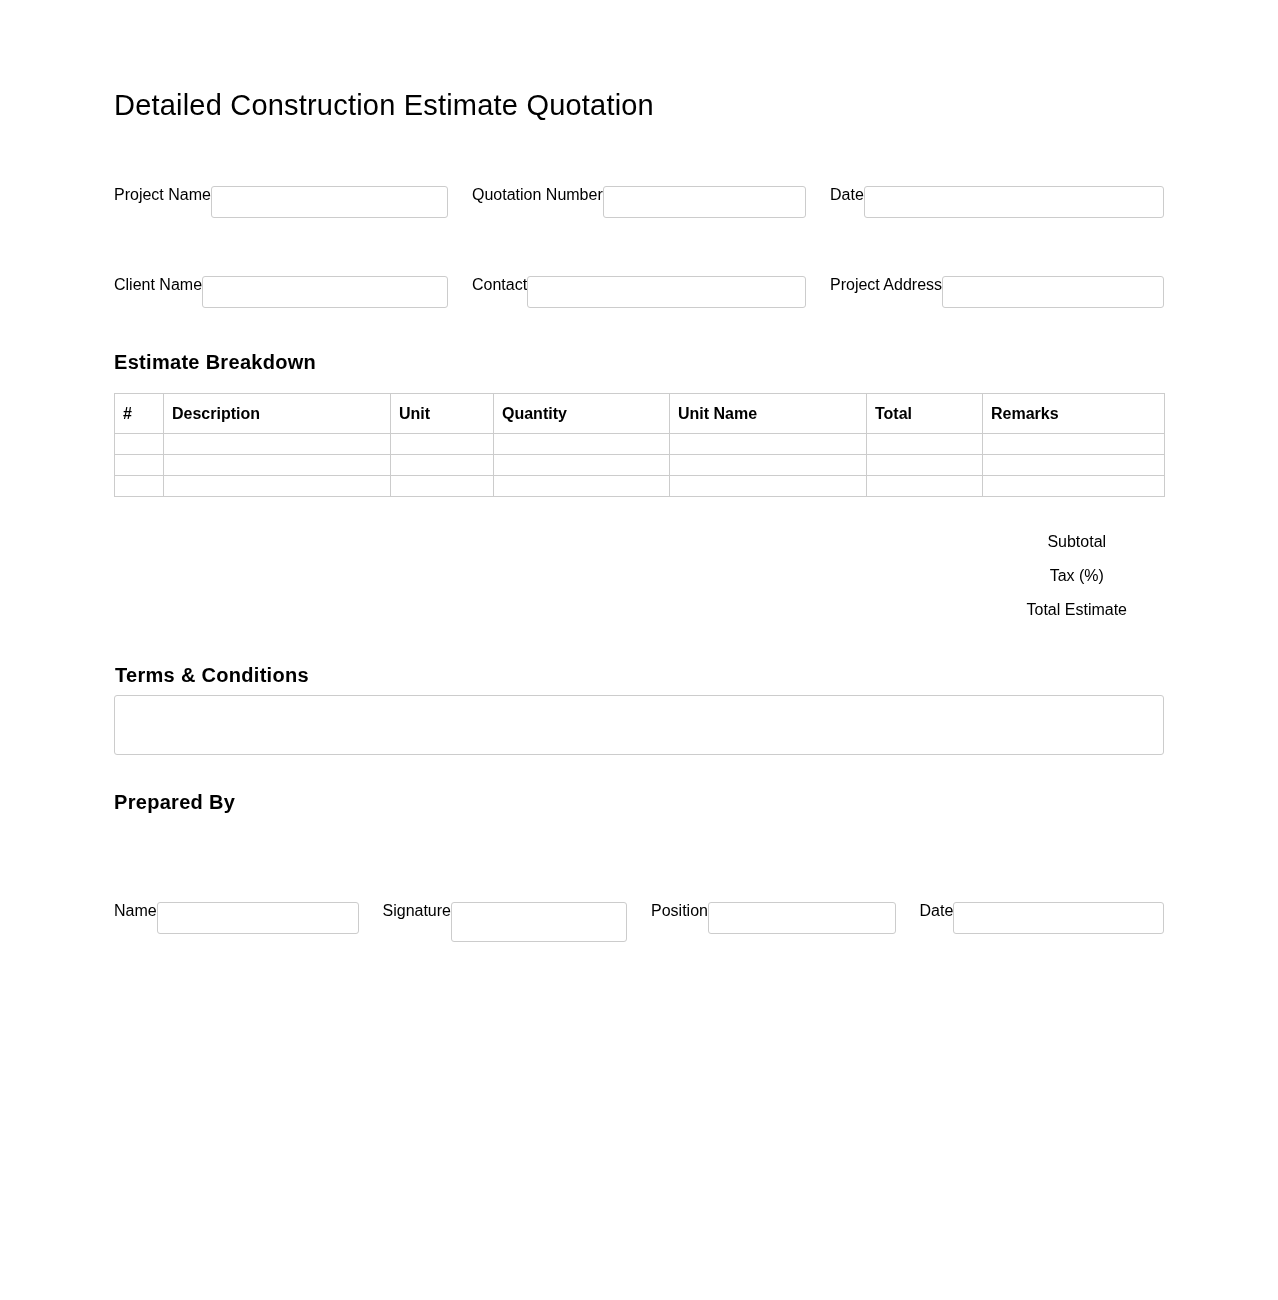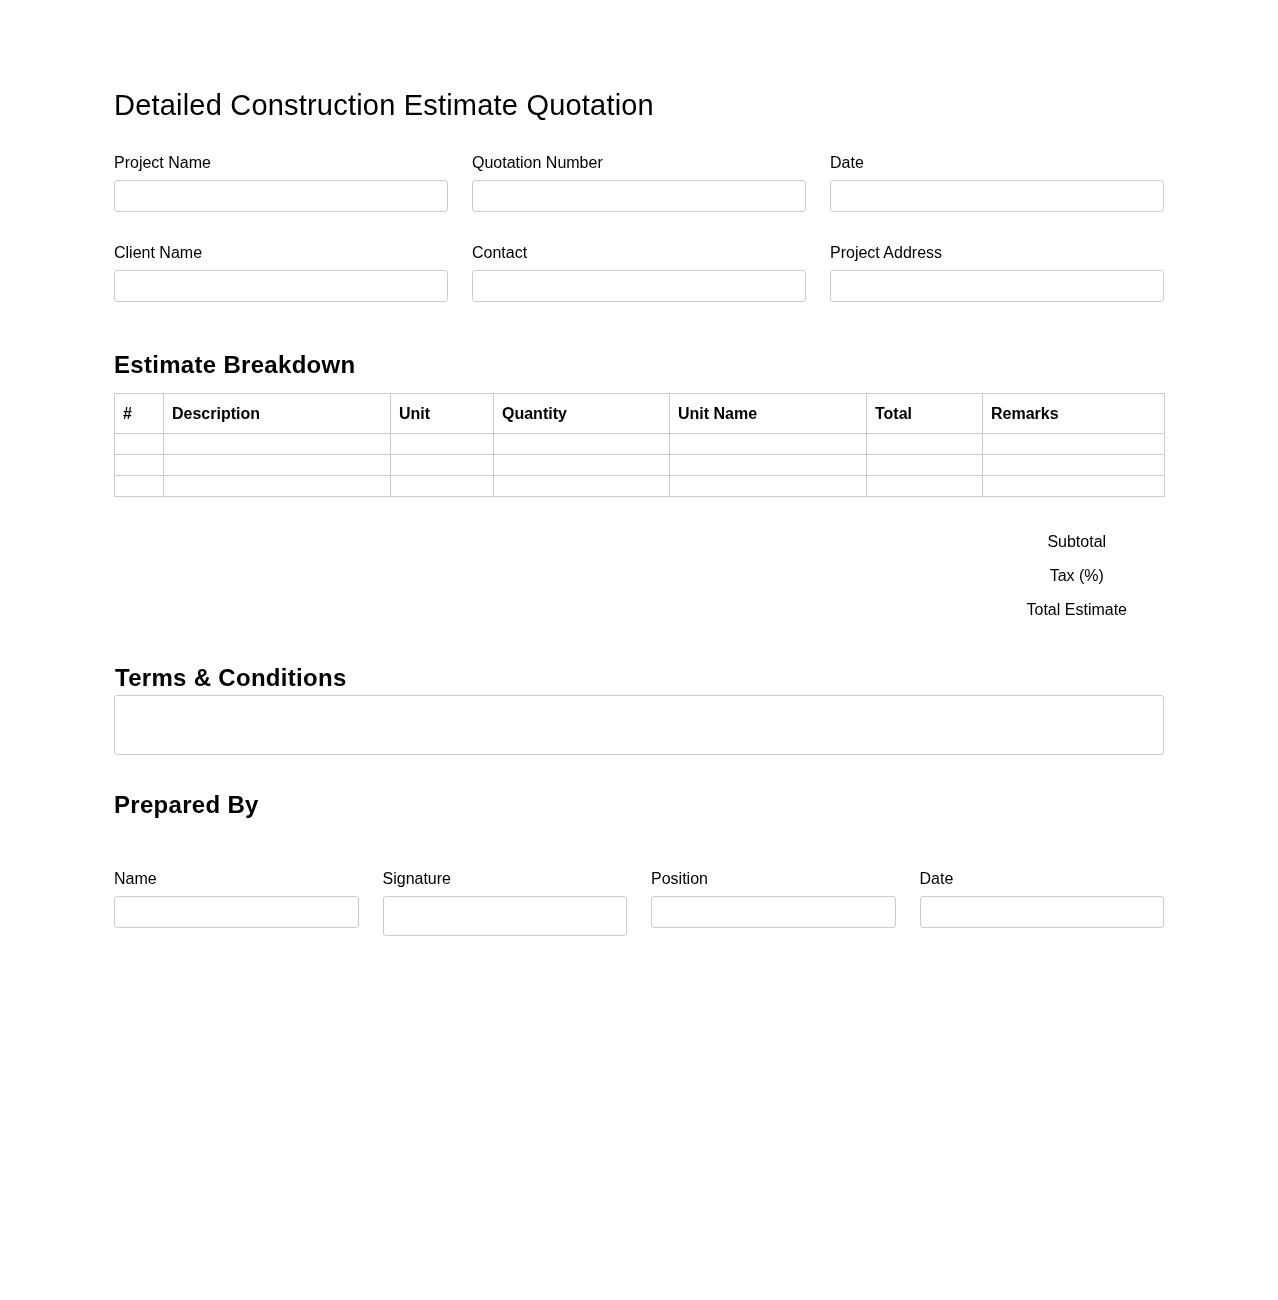--- a/index.html
+++ b/index.html
@@ -27,21 +27,21 @@
       letter-spacing: 0.2px;
       white-space: nowrap;
     }
     .field-row {
       position: absolute;
       left: 0;
       width: 1050px;
       display: flex;
       gap: 24px;
     }
-    .field { display: flex; flex-direction: column; }
+    .field { display: flex; flex-direction: row; margin-top: 32px; }
     .field-row.three .field { width: 334px; }
     .field-row.four .field { width: 244.5px; }
     .field label {
       font-size: 16px;
       line-height: 18px;
       height: 18px;
       margin-bottom: 8px;
       white-space: nowrap;
     }
     .input {
@@ -53,21 +53,21 @@
       font-size: 15px;
       padding: 4px 8px;
       width: 100%;
       outline: none;
     }
     .input.tall { height: 40px; }
     h2.section {
       position: absolute;
       left: 0;
       margin: 0;
-      font-size: 24px;
+      font-size: 20px;
       font-weight: bold;
       letter-spacing: 0.3px;
       white-space: nowrap;
     }
     table.breakdown {
       position: absolute;
       left: 0;
       top: 393px;
       width: 1050px;
       border-collapse: collapse;

